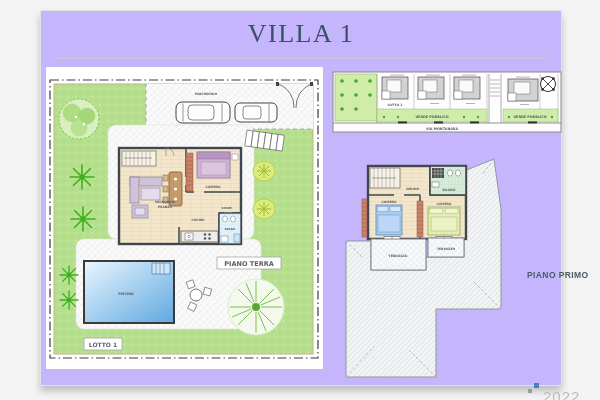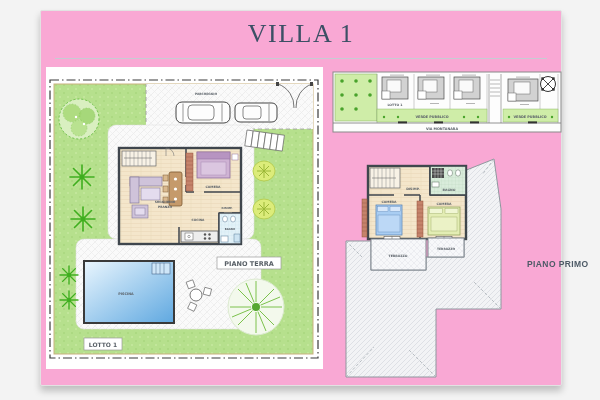--- a/index.html
+++ b/index.html
@@ -1,30 +1,30 @@
 <!DOCTYPE html>
 <html><head>
 <meta charset="utf-8">
 <style>
   html,body{margin:0;padding:0;}
   body{width:600px;height:400px;overflow:hidden;background:#f3f3f3;
        font-family:"Liberation Sans","DejaVu Sans",sans-serif;}
   .stage{position:relative;width:600px;height:400px;overflow:hidden;}
   .card{position:absolute;left:40px;top:10px;width:520px;height:374px;
-        background:#f9a8d4;border:1px solid #e2e2e2;border-radius:2px;
+        background:#c4b5fd;border:1px solid #e2e2e2;border-radius:2px;
         box-shadow:0 5px 7px rgba(0,0,0,.22);}
   .title{position:absolute;left:0;top:8px;width:100%;text-align:center;
          font-family:"Liberation Serif","DejaVu Serif",serif;
          font-size:26px;letter-spacing:1.5px;color:#3c5065;}
   .rule{position:absolute;left:14px;right:14px;top:47px;height:0;
         border-top:1px solid #c6ccd3;}
   .plan-label{position:absolute;color:#4d5a66;font-weight:bold;
         font-size:8.5px;letter-spacing:.4px;white-space:nowrap;}
   #lbl-planimetria{left:289px;top:126px;}
-  #lbl-pianoprimo{left:486px;top:248px;}
+  #lbl-pianoprimo{left:486px;top:259px;}
   .svgbox{position:absolute;}
   #site-svg{left:5px;top:56px;}
   #gen-svg{left:291px;top:60px;}
   #ff-svg{left:295px;top:138px;}
   svg text{font-family:"DejaVu Sans",sans-serif;font-weight:700;fill:#5a6168;}
   .logo{position:absolute;left:521px;top:381px;width:79px;height:19px;}
   .sq{position:absolute;}
   .sq1{left:7px;top:8px;width:4px;height:4px;background:#9aa0a6;}
   .sq2{left:13px;top:2px;width:5px;height:5px;background:#4a7fc1;}
   .yr{position:absolute;left:22px;top:7px;font-size:15px;color:#bcbcbc;
@@ -385,13 +385,18 @@
     <g>
       <rect x="92" y="89" width="36" height="19" fill="url(#deck)" stroke="#7d848c" stroke-width="1"></rect>
       <text x="110" y="101" font-size="3" text-anchor="middle">TERRAZZO</text>
     </g>
   </svg>
 
   <div id="lbl-pianoprimo" class="plan-label">PIANO PRIMO</div>
 
  </div>
 
+ <div class="logo">
+   <span class="sq sq1"></span>
+   <span class="sq sq2"></span>
+   <span class="yr">2022</span>
+ </div>
 </div>
 
 </body></html>

